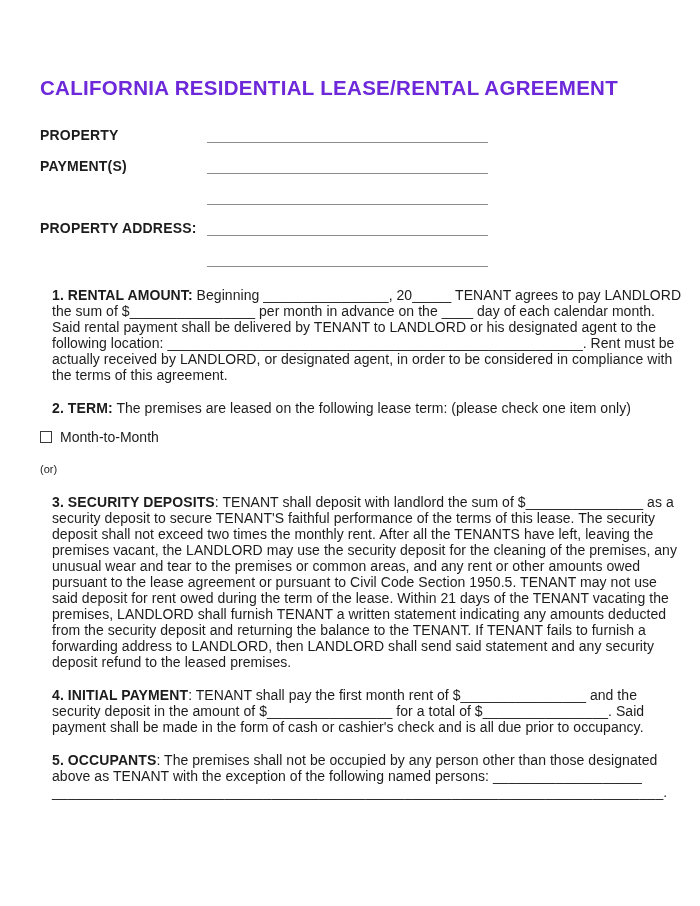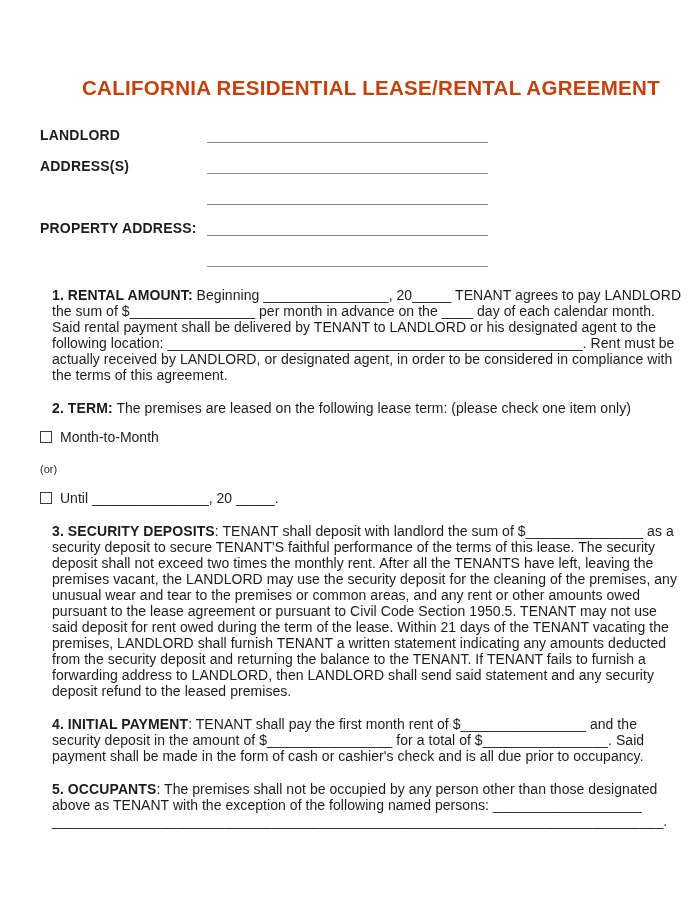--- a/index.html
+++ b/index.html
@@ -16,23 +16,23 @@
   }
   .page {
     width: 620px;
     padding: 0 40px;
   }
   .doc-title {
     margin: 0;
     padding-top: 76px;
     font-size: 20.5px;
     font-weight: bold;
-    text-align: right;
+    text-align: left;
     letter-spacing: 0.3px;
-    color: #c2410c;
+    color: #6d28d9;
     white-space: nowrap;
   }
   .fields {
     margin-top: 12px;
   }
   .field-row {
     display: flex;
     align-items: flex-end;
     height: 31px;
   }
@@ -81,25 +81,25 @@
 </style>
 </head>
 <body>
 
 <div class="page">
 
   <h1 class="doc-title">CALIFORNIA RESIDENTIAL LEASE/RENTAL AGREEMENT</h1>
 
   <div class="fields">
     <div class="field-row">
-      <span class="field-label">LANDLORD</span>
+      <span class="field-label">PROPERTY</span>
       <span class="field-line"></span>
     </div>
     <div class="field-row">
-      <span class="field-label">ADDRESS(S)</span>
+      <span class="field-label">PAYMENT(S)</span>
       <span class="field-line"></span>
     </div>
     <div class="field-row">
       <span class="field-label"></span>
       <span class="field-line"></span>
     </div>
     <div class="field-row">
       <span class="field-label">PROPERTY ADDRESS:</span>
       <span class="field-line"></span>
     </div>
@@ -115,21 +115,20 @@
 following location: _____________________________________________________. Rent must be
 actually received by LANDLORD, or designated agent, in order to be considered in compliance with
 the terms of this agreement.</span></p>
 
   <p class="para"><b>2. TERM:</b><span> The premises are leased on the following lease term: (please check one item only)</span></p>
 
   <div class="check-row"><span class="checkbox"></span><span>Month-to-Month</span></div>
 
   <div class="or-label">(or)</div>
 
-  <div class="check-row"><span class="checkbox"></span><span>Until _______________, 20 _____.</span></div>
 
   <p class="para"><b>3. SECURITY DEPOSITS</b><span>: TENANT shall deposit with landlord the sum of $_______________ as a
 security deposit to secure TENANT'S faithful performance of the terms of this lease. The security
 deposit shall not exceed two times the monthly rent. After all the TENANTS have left, leaving the
 premises vacant, the LANDLORD may use the security deposit for the cleaning of the premises, any
 unusual wear and tear to the premises or common areas, and any rent or other amounts owed
 pursuant to the lease agreement or pursuant to Civil Code Section 1950.5. TENANT may not use
 said deposit for rent owed during the term of the lease. Within 21 days of the TENANT vacating the
 premises, LANDLORD shall furnish TENANT a written statement indicating any amounts deducted
 from the security deposit and returning the balance to the TENANT. If TENANT fails to furnish a

